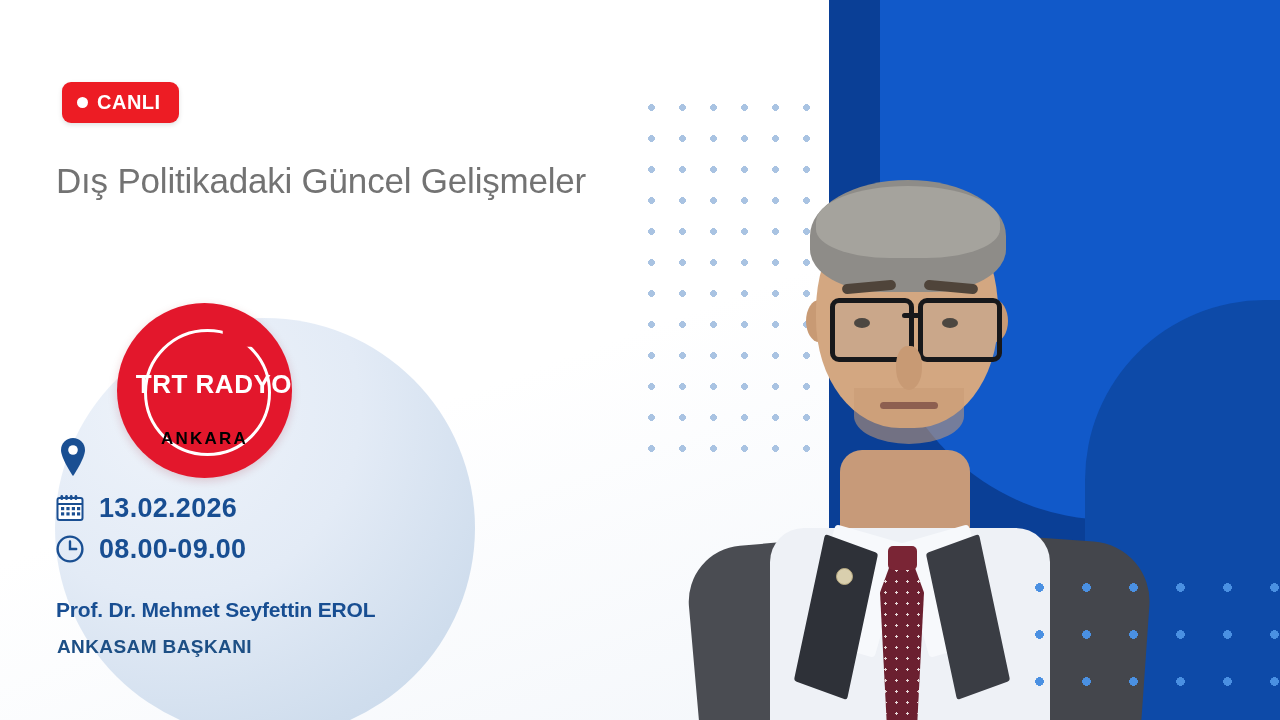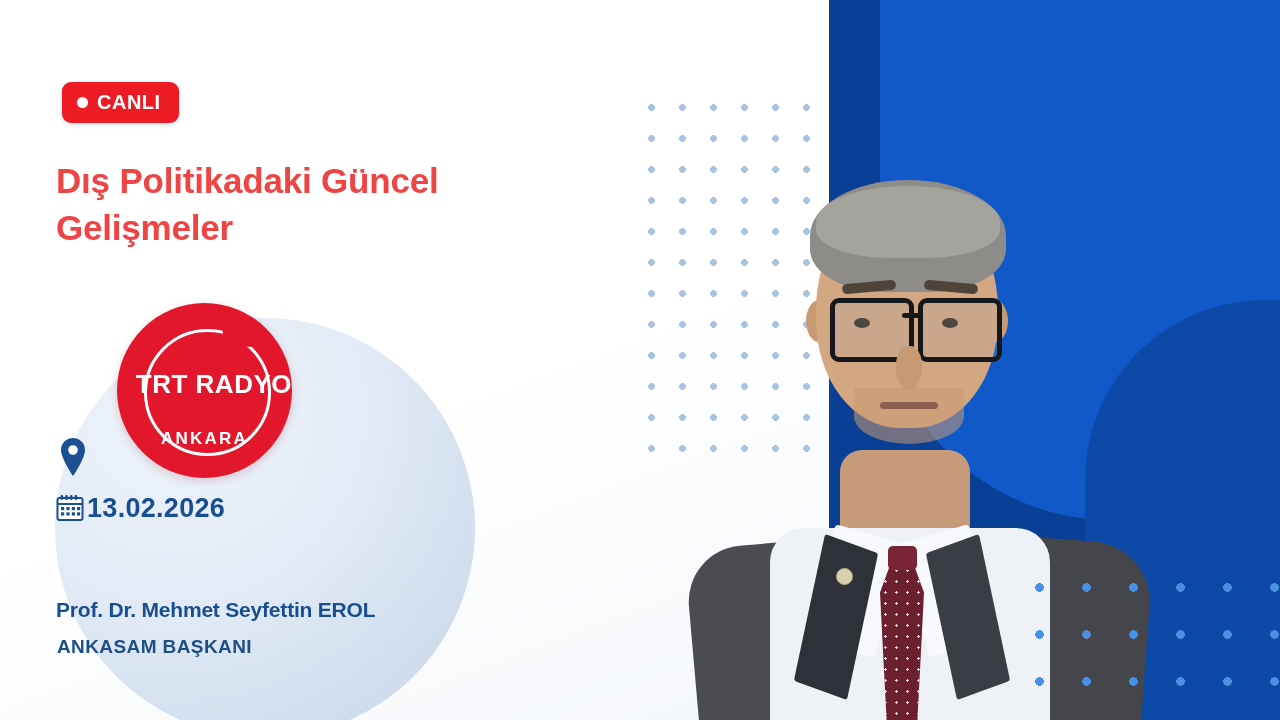--- a/index.html
+++ b/index.html
@@ -60,48 +60,48 @@
     border-radius:9px;
     padding:9px 18px 9px 15px;
     font-size:20px;font-weight:bold;letter-spacing:.5px;
     box-shadow:0 2px 5px rgba(0,0,0,.12);
   }
   .canli .dot{width:11px;height:11px;border-radius:50%;background:#ffffff;display:block;}
 
   
   .title{
     position:absolute;left:56px;top:158px;width:560px;
-    color:#ef4444;font-size:35px;font-weight:bold;line-height:1.33;
+    color:#737373;font-size:35px;font-weight:normal;line-height:1.33;
     letter-spacing:-0.2px;
   }
 
   
   .logo{
     position:absolute;left:117px;top:303px;width:175px;height:175px;border-radius:50%;
     background:#e3172c;
     box-shadow:0 3px 10px rgba(150,10,25,.18);
   }
   .logo .ring{
     position:absolute;left:27px;top:26px;width:121px;height:121px;border-radius:50%;
     border:3px solid #ffffff;
     clip-path:polygon(0 0, 62% 0, 62% 14%, 88% 14%, 88% 0, 100% 0, 100% 100%, 0 100%);
   }
   .logo .wordmark{
     position:absolute;left:0;top:66px;width:175px;text-align:right;
     color:#ffffff;font-size:26px;font-weight:bold;letter-spacing:0.5px;
   }
   .logo .city{
     position:absolute;left:0;top:126px;width:175px;text-align:center;
-    color:#ffffff;font-size:17px;font-weight:bold;letter-spacing:2.2px;
+    color:#000000;font-size:17px;font-weight:bold;letter-spacing:2.2px;
   }
 
   
   .pin{position:absolute;left:58px;top:437px;width:30px;height:40px;}
   .meta{position:absolute;left:54px;top:492px;}
-  .meta-row{display:flex;align-items:center;gap:1px;margin-bottom:9px;}
+  .meta-row{display:flex;align-items:center;gap:13px;margin-bottom:9px;}
   .meta-row .ico{width:32px;height:32px;display:flex;align-items:center;justify-content:center;}
   .meta-row .txt{color:#184e92;font-size:27px;font-weight:bold;letter-spacing:.3px;}
 
   
   .speaker-name{
     position:absolute;left:56px;top:598px;
     color:#184e92;font-size:21px;font-weight:bold;letter-spacing:-0.2px;
   }
   .speaker-role{
     position:absolute;left:57px;top:636px;
@@ -221,18 +221,27 @@
               <rect x="22" y="14" width="3.2" height="3.2"></rect>
             <rect x="6" y="19.3" width="3.2" height="3.2"></rect>
               <rect x="11.4" y="19.3" width="3.2" height="3.2"></rect>
             <rect x="16.8" y="19.3" width="3.2" height="3.2"></rect>
               <rect x="22" y="19.3" width="3.2" height="3.2"></rect>
           </g>
         </svg>
       </span>
       <span class="txt">13.02.2026</span>
     </div>
+    <div class="meta-row">
+      <span class="ico">
+        <svg width="30" height="30" viewBox="0 0 30 30">
+          <circle cx="15" cy="15" r="12.4" fill="none" stroke="#1a4f92" stroke-width="2.4"></circle>
+          <path d="M15 7.4V15h6.2" fill="none" stroke="#1a4f92" stroke-width="2.4" stroke-linecap="round"></path>
+        </svg>
+      </span>
+      <span class="txt">08.00-09.00</span>
+    </div>
   </div>
 
   <div class="speaker-name">Prof. Dr. Mehmet Seyfettin EROL</div>
   <div class="speaker-role">ANKASAM BAŞKANI</div>
 
 </div>
 
 </body></html>

